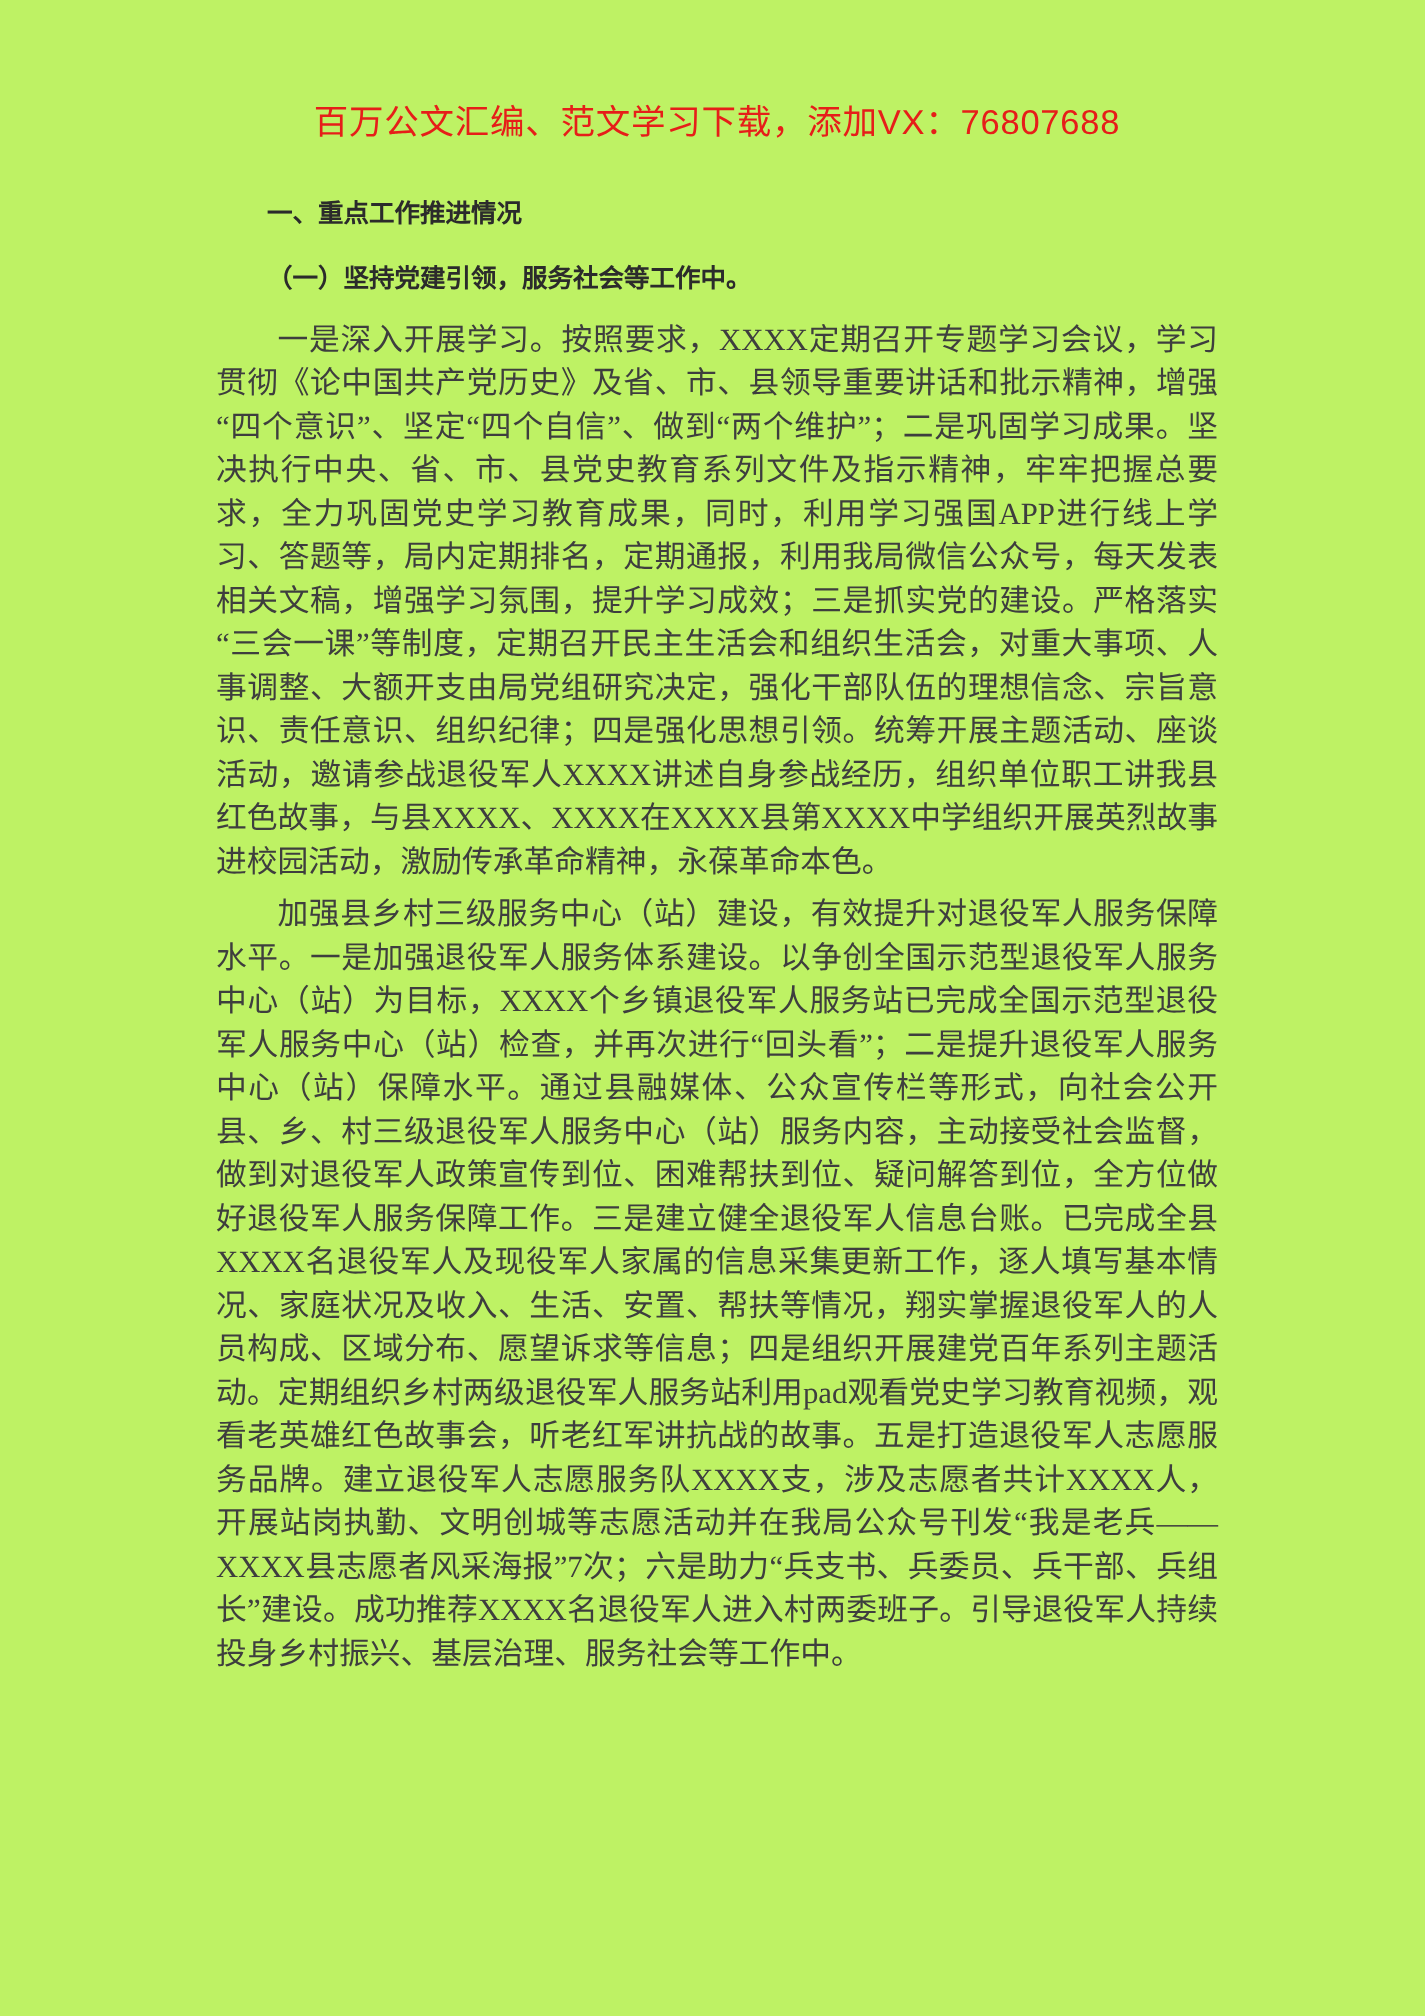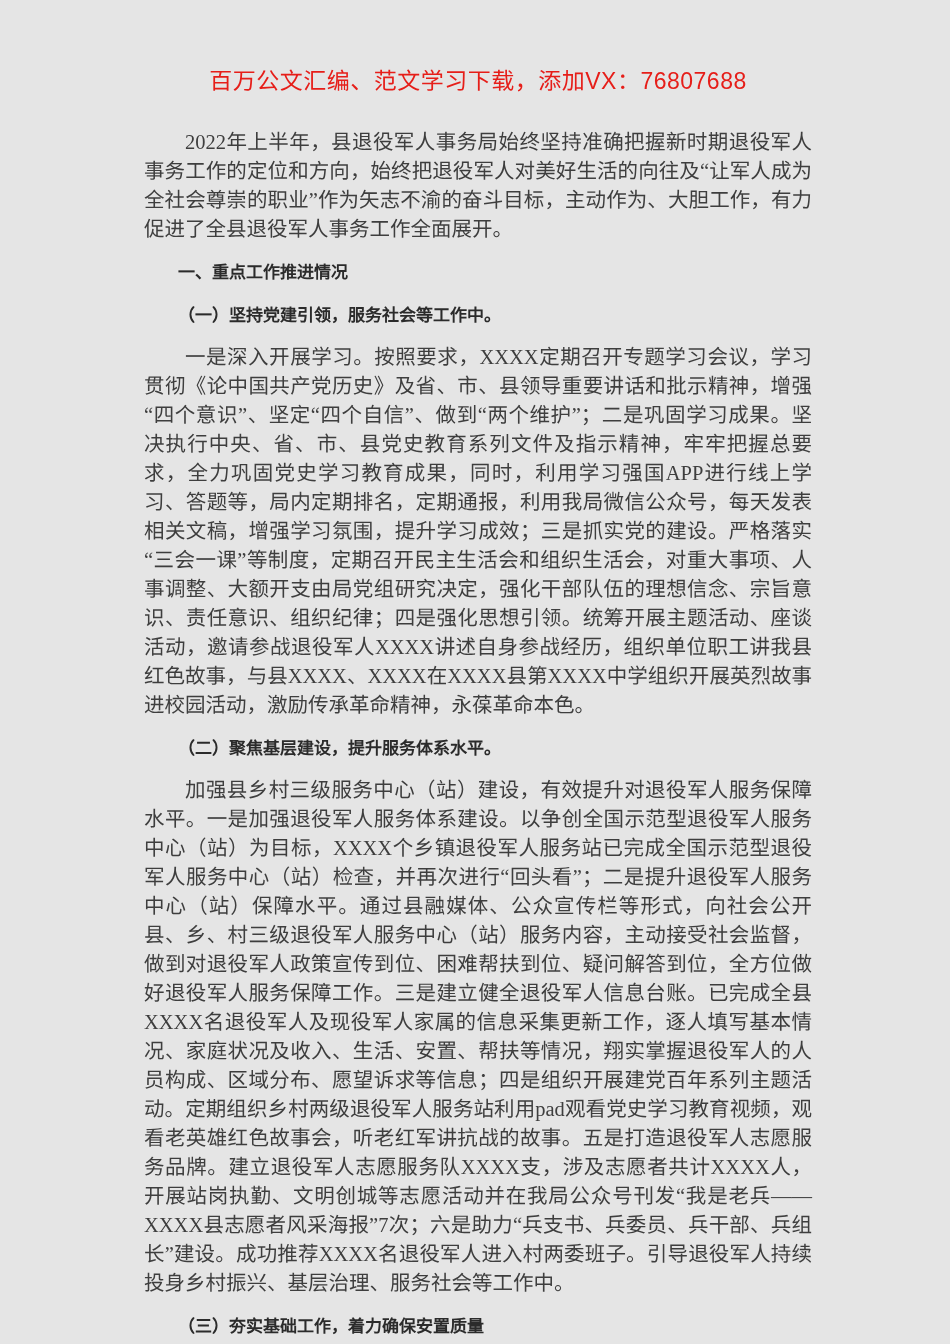--- a/index.html
+++ b/index.html
@@ -6,21 +6,21 @@
   html, body { background: #ffffff; }
   body {
     width: 950px;
     height: 1344px;
     font-family: "Liberation Serif", "DejaVu Serif", serif;
     overflow: hidden;
   }
   .page {
     width: 950px;
     height: 1344px;
-    background: #e5e5e5;
+    background: #bef264;
     padding: 62px 138px 40px 144px;
   }
   .promo-banner {
     text-align: center;
     color: #e61e19;
     font-family: "Liberation Sans", "DejaVu Sans", sans-serif;
     font-size: 23px;
     letter-spacing: 0.5px;
     margin-bottom: 32px;
     white-space: nowrap;
@@ -47,28 +47,25 @@
 </style>
 </head>
 <body>
 
 <div class="page">
 
   <div class="promo-banner" style="color: rgb(230, 30, 25);">百万公文汇编、范文学习下载，添加VX：76807688</div>
 
   <div class="doc">
 
-    <p class="body-para">2022年上半年，县退役军人事务局始终坚持准确把握新时期退役军人事务工作的定位和方向，始终把退役军人对美好生活的向往及“让军人成为全社会尊崇的职业”作为矢志不渝的奋斗目标，主动作为、大胆工作，有力促进了全县退役军人事务工作全面展开。</p>
 
     <h2 class="heading-1">一、重点工作推进情况</h2>
 
     <h3 class="heading-2">（一）坚持党建引领，服务社会等工作中。</h3>
 
     <p class="body-para">一是深入开展学习。按照要求，XXXX定期召开专题学习会议，学习贯彻《论中国共产党历史》及省、市、县领导重要讲话和批示精神，增强“四个意识”、坚定“四个自信”、做到“两个维护”；二是巩固学习成果。坚决执行中央、省、市、县党史教育系列文件及指示精神，牢牢把握总要求，全力巩固党史学习教育成果，同时，利用学习强国APP进行线上学习、答题等，局内定期排名，定期通报，利用我局微信公众号，每天发表相关文稿，增强学习氛围，提升学习成效；三是抓实党的建设。严格落实“三会一课”等制度，定期召开民主生活会和组织生活会，对重大事项、人事调整、大额开支由局党组研究决定，强化干部队伍的理想信念、宗旨意识、责任意识、组织纪律；四是强化思想引领。统筹开展主题活动、座谈活动，邀请参战退役军人XXXX讲述自身参战经历，组织单位职工讲我县红色故事，与县XXXX、XXXX在XXXX县第XXXX中学组织开展英烈故事进校园活动，激励传承革命精神，永葆革命本色。</p>
 
-    <h3 class="heading-2">（二）聚焦基层建设，提升服务体系水平。</h3>
 
     <p class="body-para">加强县乡村三级服务中心（站）建设，有效提升对退役军人服务保障水平。一是加强退役军人服务体系建设。以争创全国示范型退役军人服务中心（站）为目标，XXXX个乡镇退役军人服务站已完成全国示范型退役军人服务中心（站）检查，并再次进行“回头看”；二是提升退役军人服务中心（站）保障水平。通过县融媒体、公众宣传栏等形式，向社会公开县、乡、村三级退役军人服务中心（站）服务内容，主动接受社会监督，做到对退役军人政策宣传到位、困难帮扶到位、疑问解答到位，全方位做好退役军人服务保障工作。三是建立健全退役军人信息台账。已完成全县XXXX名退役军人及现役军人家属的信息采集更新工作，逐人填写基本情况、家庭状况及收入、生活、安置、帮扶等情况，翔实掌握退役军人的人员构成、区域分布、愿望诉求等信息；四是组织开展建党百年系列主题活动。定期组织乡村两级退役军人服务站利用pad观看党史学习教育视频，观看老英雄红色故事会，听老红军讲抗战的故事。五是打造退役军人志愿服务品牌。建立退役军人志愿服务队XXXX支，涉及志愿者共计XXXX人，开展站岗执勤、文明创城等志愿活动并在我局公众号刊发“我是老兵——XXXX县志愿者风采海报”7次；六是助力“兵支书、兵委员、兵干部、兵组长”建设。成功推荐XXXX名退役军人进入村两委班子。引导退役军人持续投身乡村振兴、基层治理、服务社会等工作中。</p>
 
-    <h3 class="heading-2">（三）夯实基础工作，着力确保安置质量</h3>
 
   </div>
 </div>
 
 </body></html>

